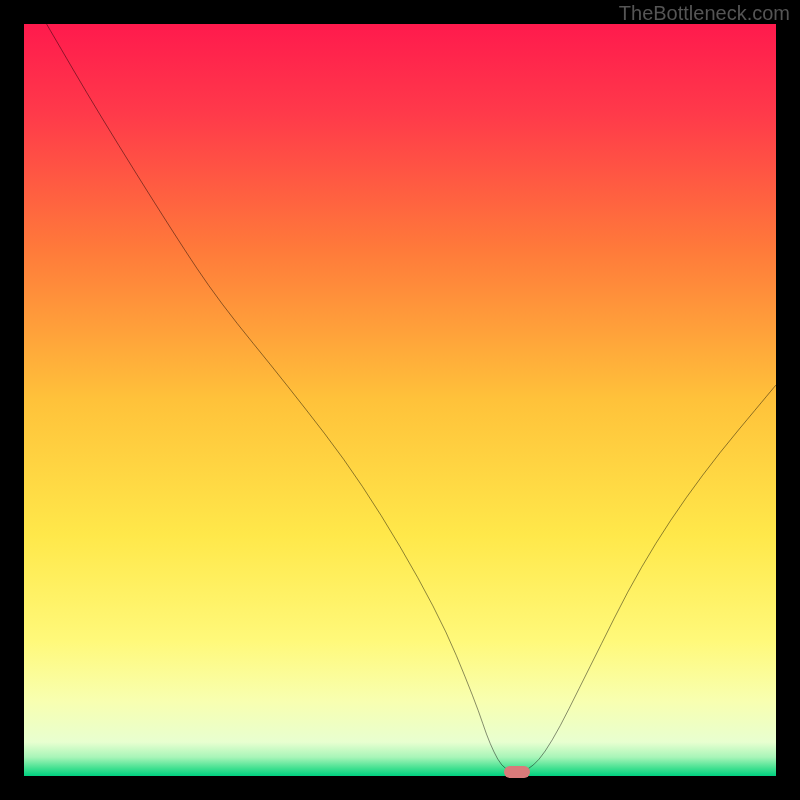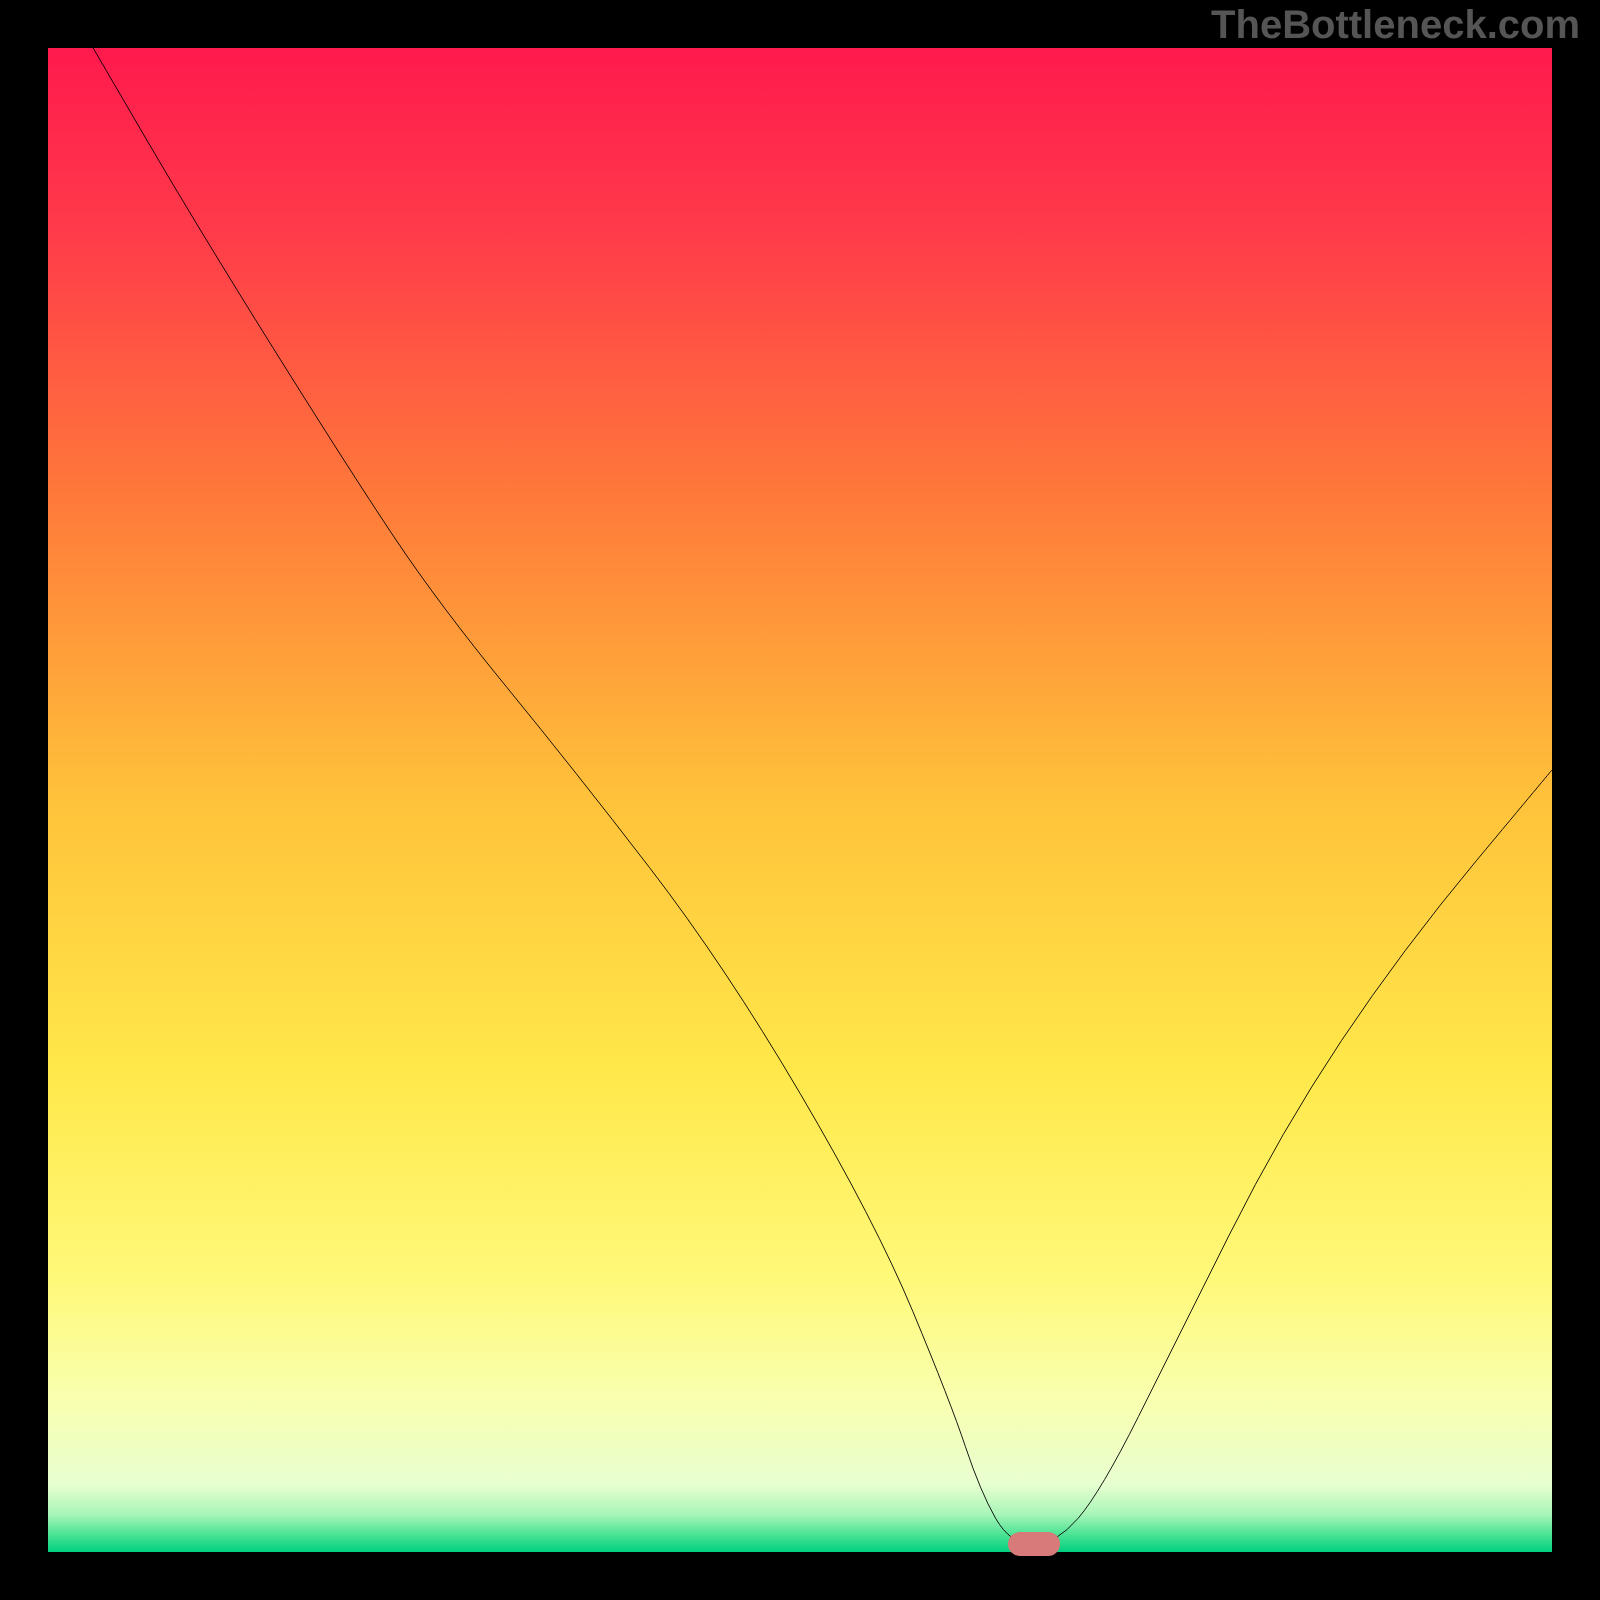--- a/index.html
+++ b/index.html
@@ -10,21 +10,21 @@
     background: #000;
     position: relative;
     font-family: Arial, Helvetica, sans-serif;
   }
   .watermark {
     position: absolute;
     top: 2px;
     right: 10px;
     color: #555;
     font-size: 20px;
-    font-weight: bold;
+    font-weight: normal;
     z-index: 3;
   }
   .plot-frame {
     position: absolute;
     left: 24px;
     top: 24px;
     width: 752px;
     height: 752px;
     background: #000;
   }

